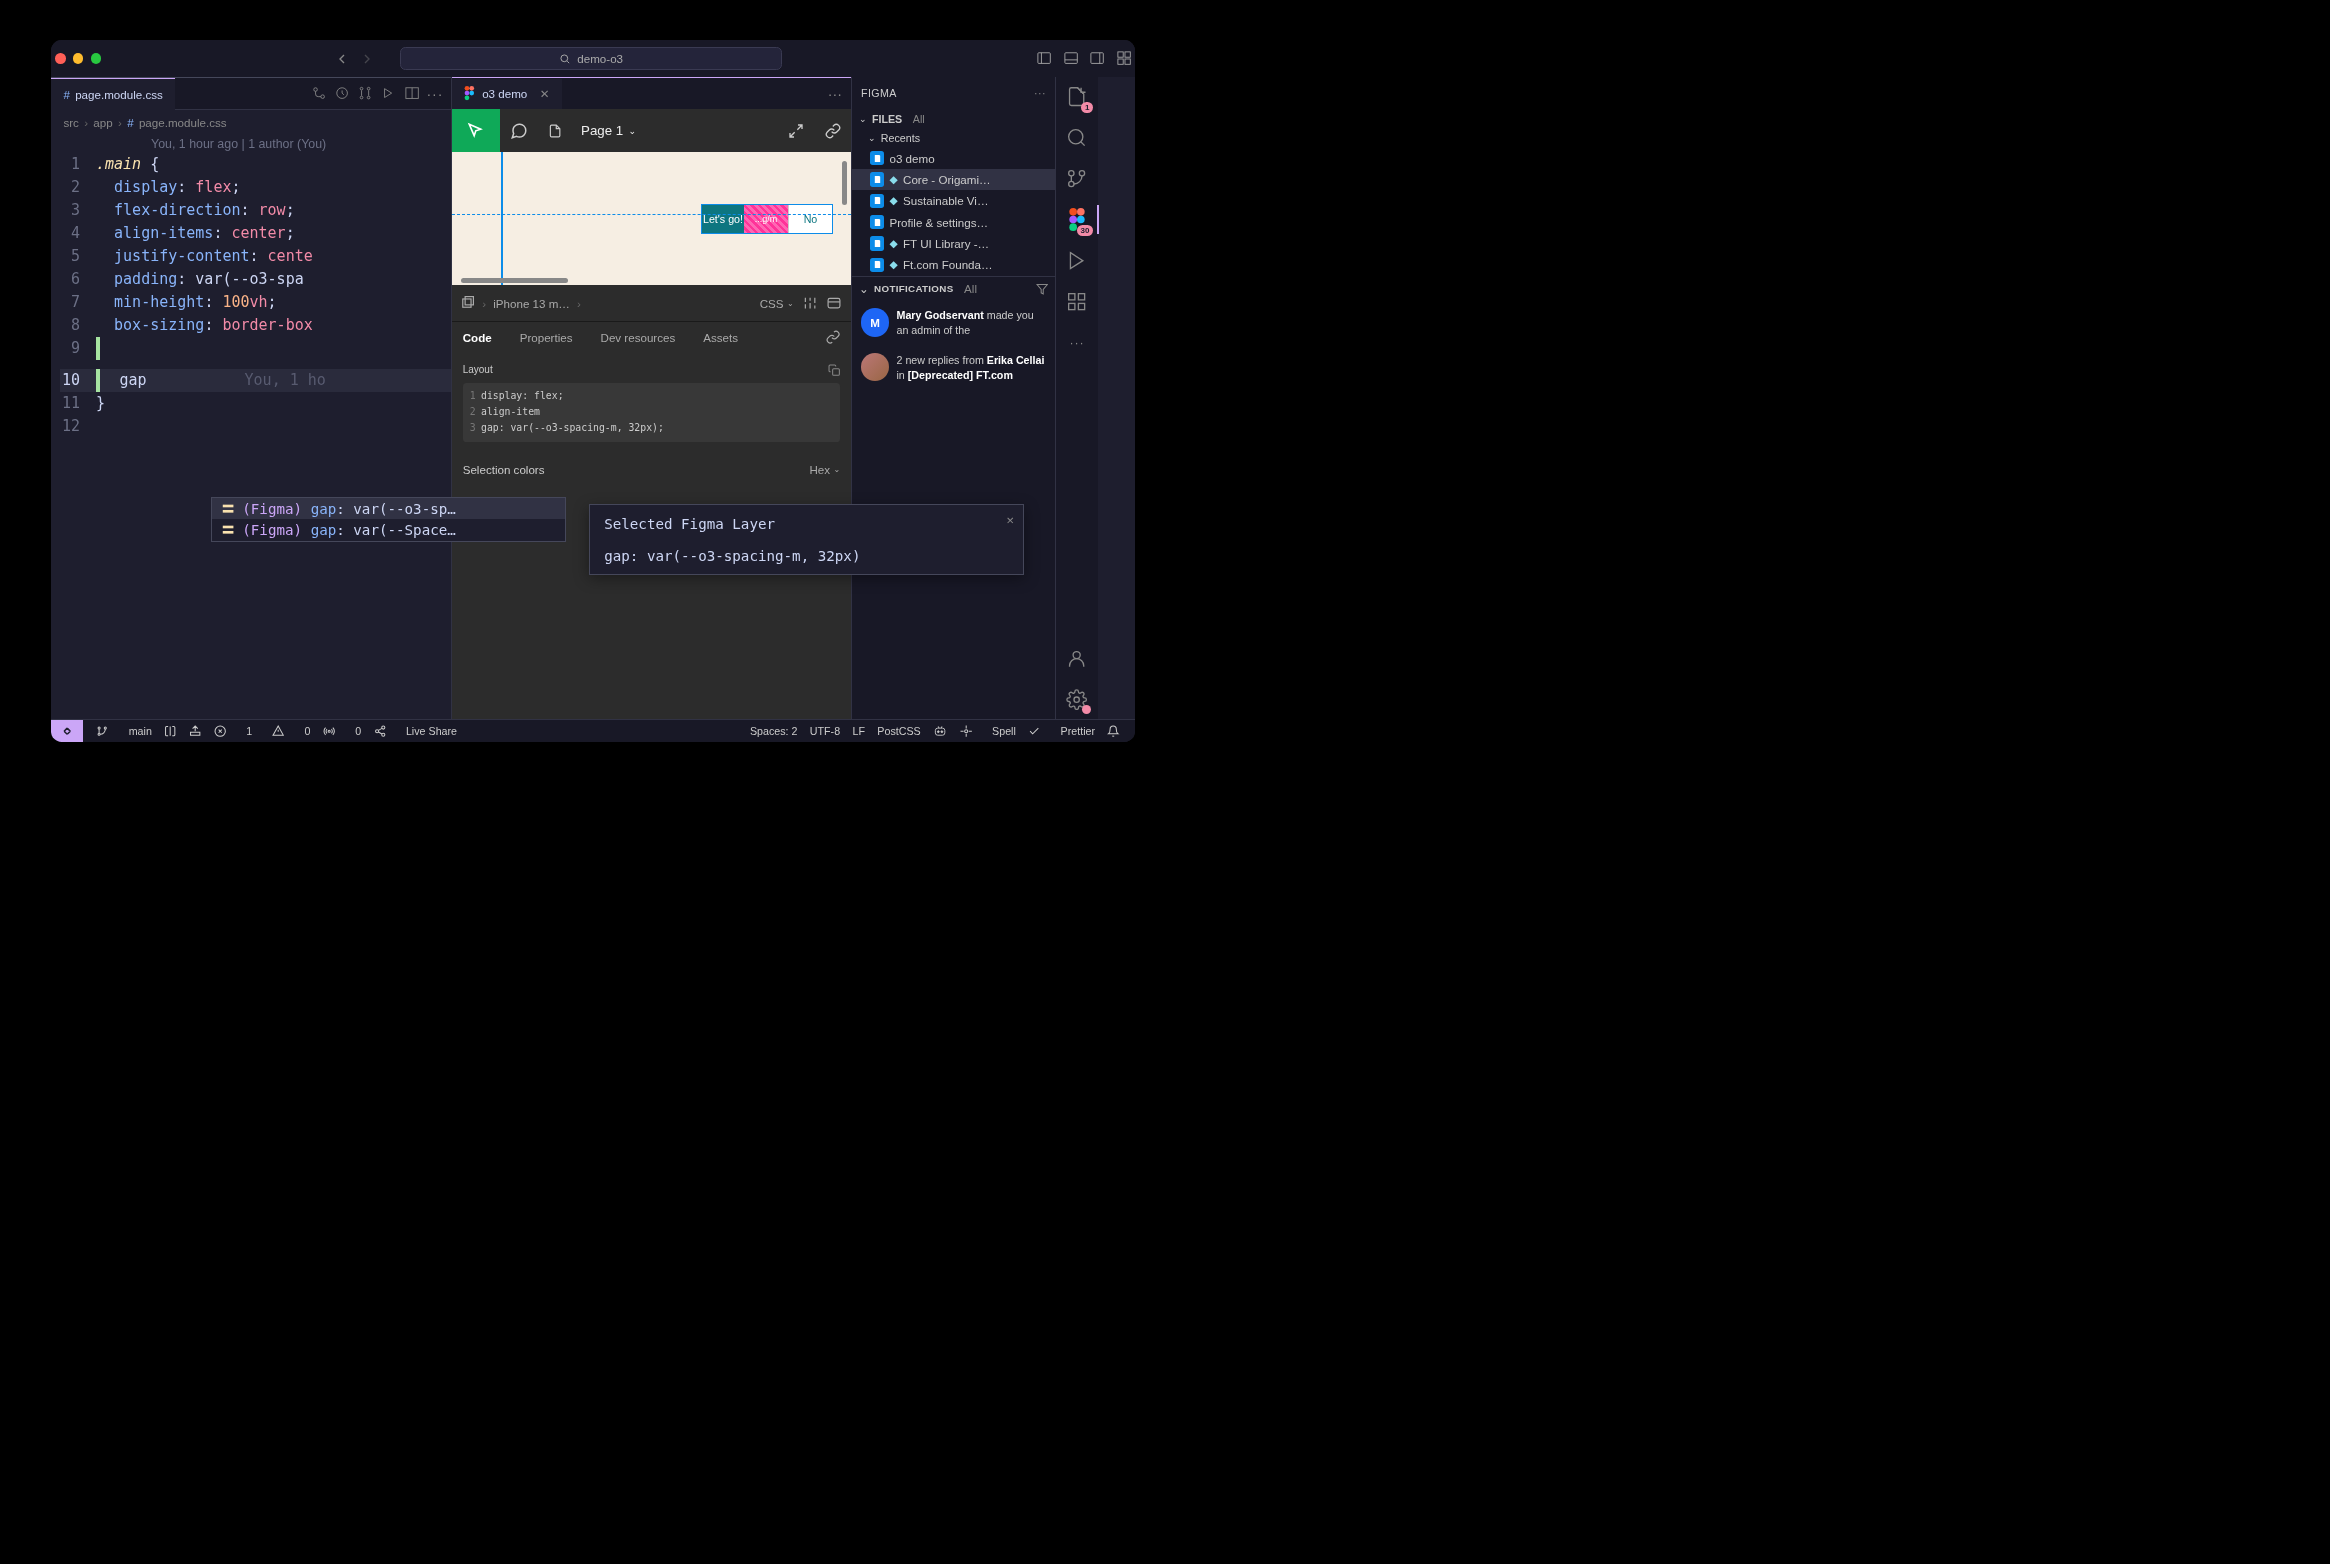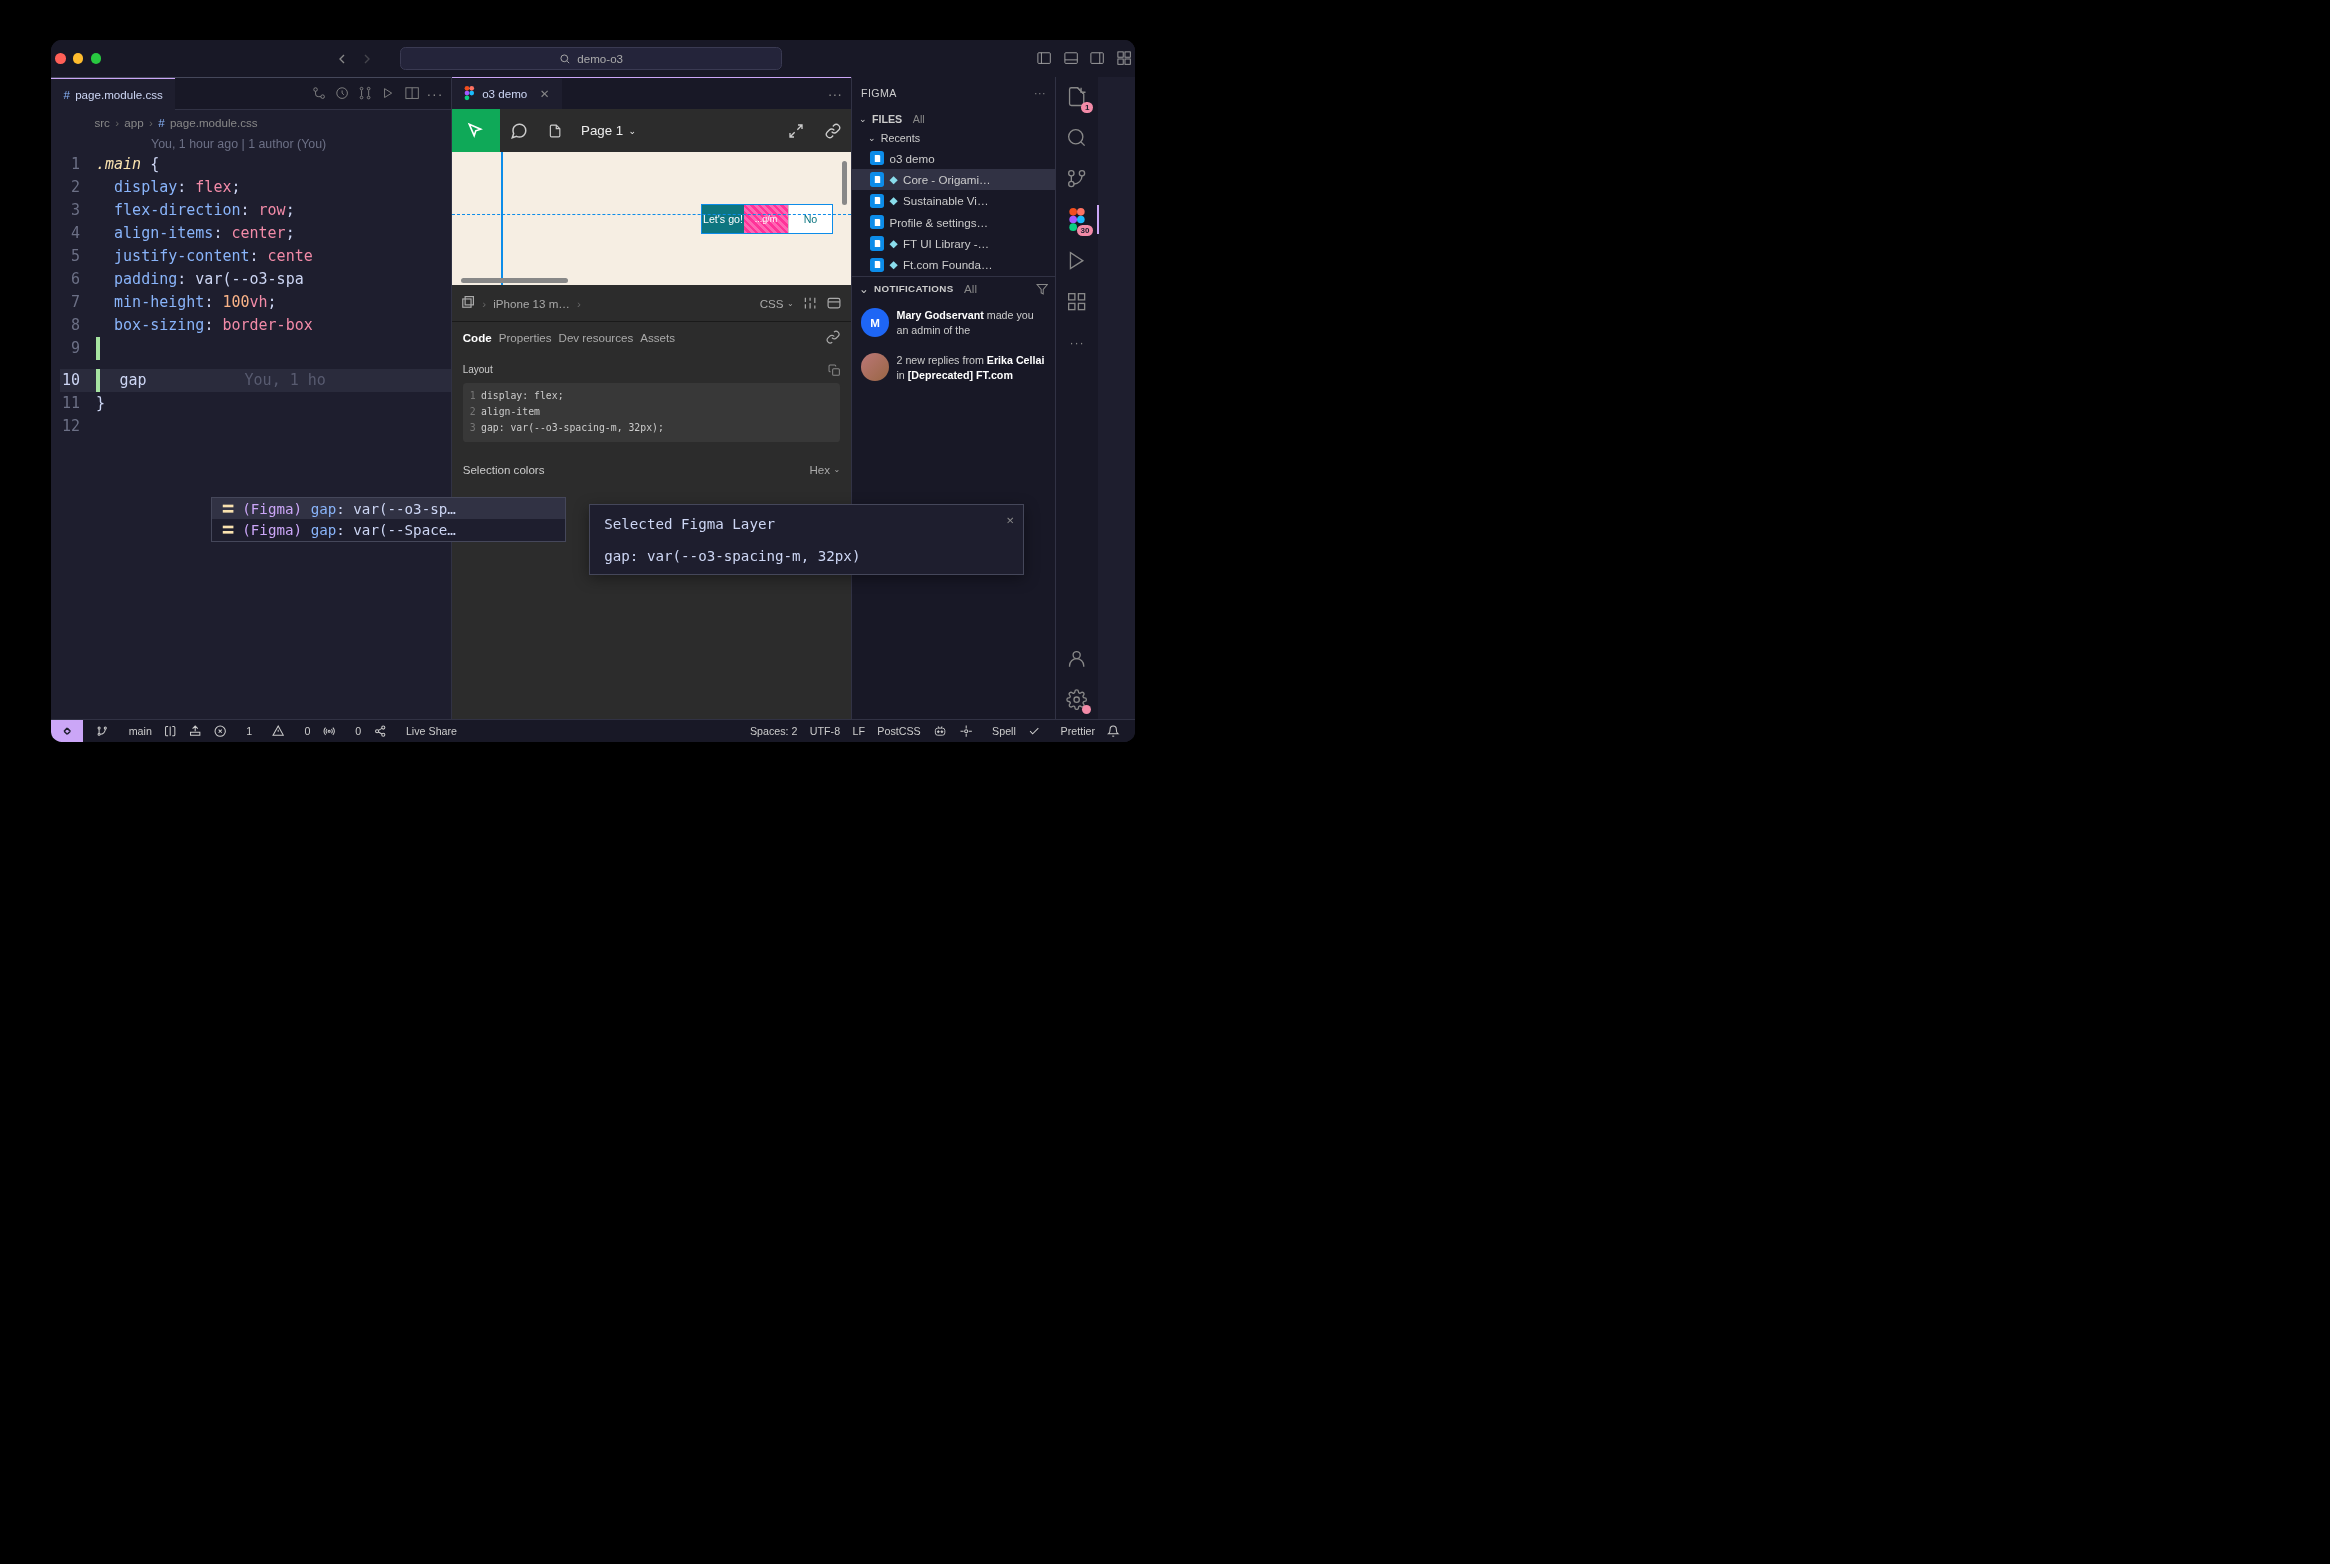--- a/index.html
+++ b/index.html
@@ -44,21 +44,21 @@
 
 .body { flex: 1; display: grid; grid-template-columns: 400px 400px 204px 43px; grid-template-rows: 1fr; position: relative; }
 
 
 .editor-col { display: flex; flex-direction: column; background: #1e1e2e; border-top: 0.9px solid #45475a; }
 .editor-tabbar { height: 32px; display: flex; align-items: center; background: #181826; border-bottom: 0.9px solid #313244; }
 .editor-tab { height: 32px; display: flex; align-items: center; gap: 5.3px; padding: 0 12.4px; background: #1e1e2e; border-top: 1.8px solid #cba6f7; color: #cdd6f4; font-size: 11.6px; }
 .editor-tab .hash { color: #89b4fa; }
 .tab-actions { margin-left: auto; display: flex; gap: 9px; padding-right: 9px; }
 .tab-actions .ic { width: 14.2px; height: 14.2px; display: flex; align-items: center; justify-content: center; color: #888; }
-.breadcrumb { height: 25px; padding: 0 12.4px; display: flex; align-items: center; gap: 5.3px; color: #888; font-size: 11.6px; margin-left: 31px; }
+.breadcrumb { height: 25px; padding: 0 12.4px; display: flex; align-items: center; gap: 5.3px; color: #888; font-size: 11.6px; }
 .breadcrumb .sep { color: #666; }
 .breadcrumb .hash { color: #89b4fa; }
 .gitlens { padding: 1.8px 0 1.8px 100px; color: #6c7086; font-size: 12.4px; font-style: normal; }
 .code { font-family: ui-monospace,Menlo,monospace; font-size: 15px; line-height: 23px; padding-left: 9px; }
 .code-row { display: flex; }
 .lineno { width: 36px; text-align: right; color: #6c7086; padding-right: 16px; flex-shrink:0;}
 .gutter-mark { width: 3.6px; background: #a6e3a1; margin-right: 1.8px; }
 .code-row.active { background: #2a2b3c; margin-top: 9px; }
 .code-row.active .lineno { color: #cdd6f4; }
 .tok-sel { color: #f9e2af; font-style: italic; }
@@ -104,21 +104,21 @@
 .fig-cell { height: 28.4px; display: flex; align-items: center; justify-content: center; font-size: 10.7px; }
 .fig-c1 { width: 42px; background: #0d7680; color: #fff; }
 .fig-c2 { width: 44px; background: #ff3399; color: #fff; background-image: repeating-linear-gradient(45deg, #ff66b3 0 2.7px, #ff3399 2.7px 5.3px); font-size: 9px; }
 .fig-c3 { width: 44px; background: #fff; color: #0d7680; border-left: 0.9px solid #ccc; }
 .fig-scrollbar { position: absolute; right: 3.6px; top: 9px; width: 5.3px; height: 44px; background: #888; border-radius: 2.7px; }
 .fig-hscroll { position: absolute; left: 9px; bottom: 1.8px; width: 107px; height: 5.3px; background: #888; border-radius: 2.7px; }
 .figma-inspect-hdr { height: 36px; background: #2c2c2c; display: flex; align-items: center; padding: 0 9px; gap: 9px; color: #aaa; font-size: 11.6px; }
 .figma-inspect-hdr .crumb { display: flex; align-items: center; gap: 7.1px; flex:1; }
 .figma-inspect-hdr .sep { color: #666; }
 .figma-inspect-hdr .right { display: flex; gap: 9px; align-items: center; margin-left: 24px; }
-.figma-tabs2 { height: 32px; background: #2c2c2c; display: flex; align-items: center; gap: 7px; padding: 0 10.7px; font-size: 11.6px; color: #aaa; border-top: 0.9px solid #1a1a1a; }
+.figma-tabs2 { height: 32px; background: #2c2c2c; display: flex; align-items: center; gap: 28px; padding: 0 10.7px; font-size: 11.6px; color: #aaa; border-top: 0.9px solid #1a1a1a; }
 .figma-tabs2 .active { color: #fff; font-weight: 600; }
 .figma-tabs2 .linkic { margin-left: auto; }
 .figma-body { flex: 1; background: #2c2c2c; padding: 10.7px; overflow: hidden; }
 .figma-section-hdr { display: flex; align-items: center; color: #ccc; font-size: 10px; margin-bottom: 7.1px; }
 .figma-section-hdr .copy { margin-left: auto; color: #888; }
 .figma-code { background: #383838; border-radius: 3.6px; padding: 5.3px 7.1px; font-family: ui-monospace,monospace; font-size: 9.8px; color: #ccc; line-height: 16px; }
 .figma-code .ln { color: #777; margin-right: 5.3px; }
 .figma-sel-colors { margin-top: 21.3px; display: flex; align-items: center; font-size: 11.6px; color: #ccc; }
 .figma-sel-colors .hex { margin-left: auto; color: #aaa; display:flex;align-items:center;gap:3.6px; }
 

